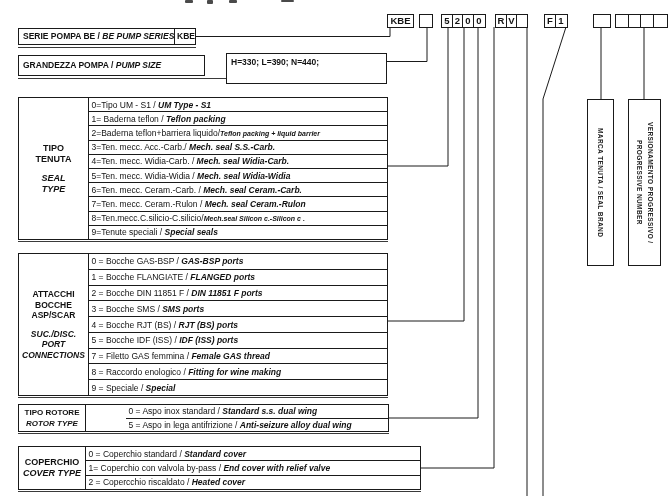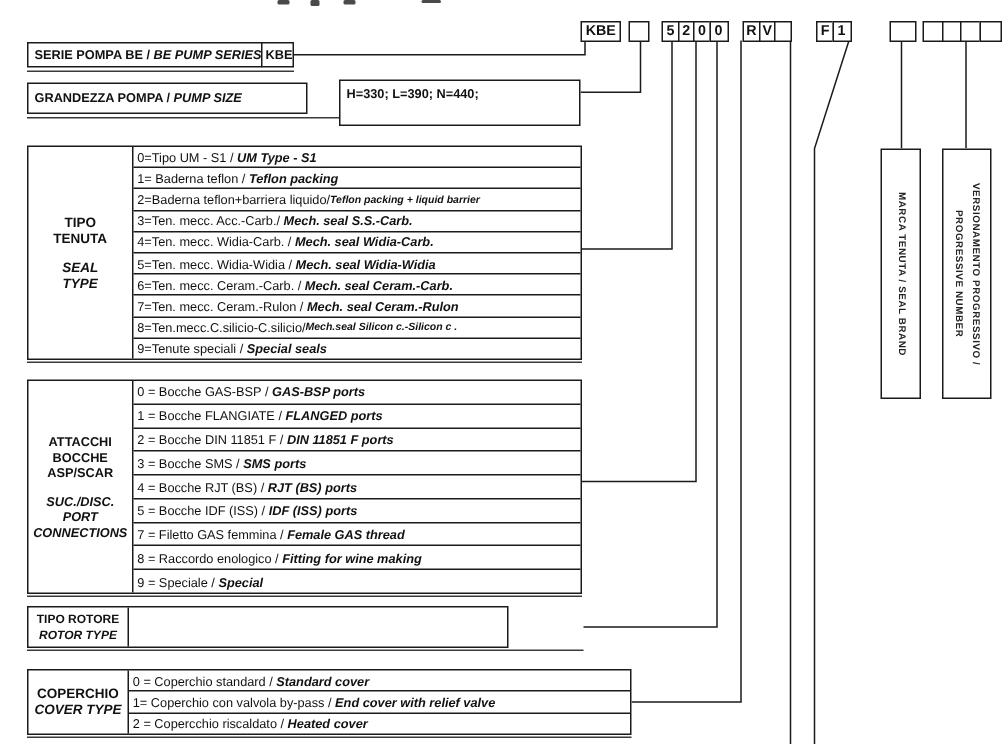--- a/index.html
+++ b/index.html
@@ -220,24 +220,34 @@
           <span class="en">Fitting for wine making</span>
         </div>
       <div class="row">
           <span class="it">9 = Speciale / </span>
           <span class="en">Special</span>
         </div>
     </div>
   </div>
   <div class="shadowline" style="left:18px;top:397px;width:370px;"></div>
 
-  <div class="section" style="left:18px;top:404px;width:321px;height:28px;gap:40px;">
+  <div class="section" style="left:18px;top:404px;width:371px;height:28px;gap:40px;">
     <div class="labelcell" style="width:67px;font-size:8px;line-height:11px;">
       <div>TIPO ROTORE</div>
       <div class="en">ROTOR TYPE</div>
+    </div>
+    <div class="rowscol">
+      <div class="row">
+          <span class="it">0 = Aspo inox standard / </span>
+          <span class="en">Standard s.s. dual wing</span>
+        </div>
+      <div class="row">
+          <span class="it">5 = Aspo in lega antifrizione / </span>
+          <span class="en">Anti-seizure alloy dual wing</span>
+        </div>
     </div>
   </div>
   <div class="shadowline" style="left:18px;top:433px;width:371px;"></div>
 
   <div class="section" style="left:18px;top:446px;width:403px;height:44px;">
     <div class="labelcell" style="width:67px;font-size:9px;line-height:11.5px;">
       <div>COPERCHIO</div>
       <div class="en">COVER TYPE</div>
     </div>
     <div class="rowscol">

